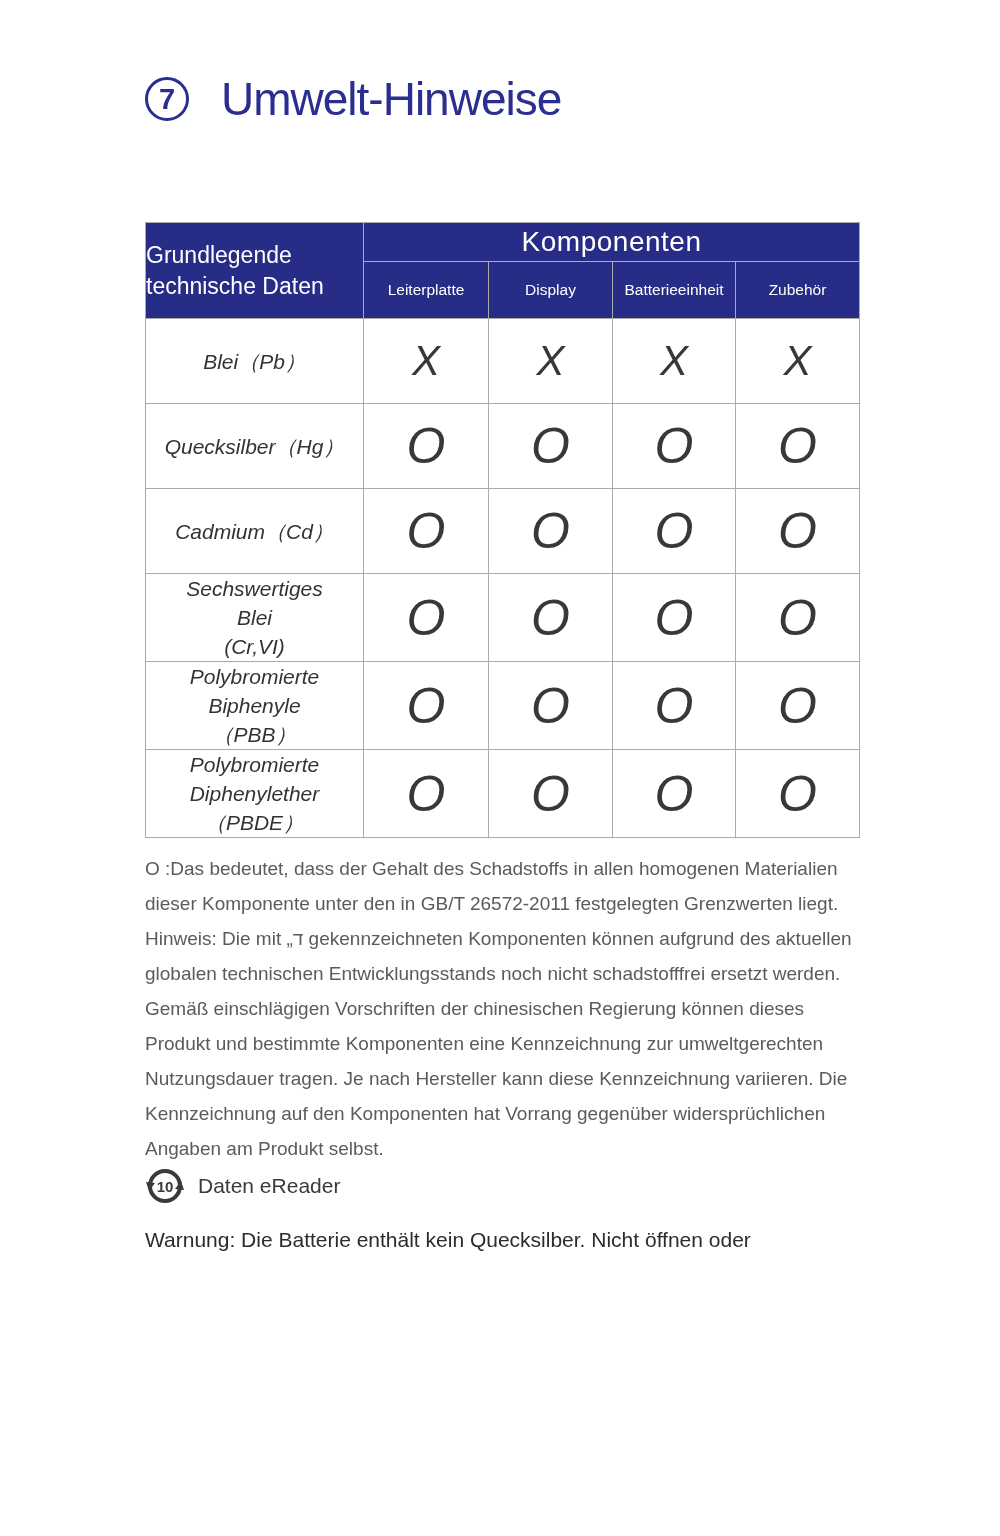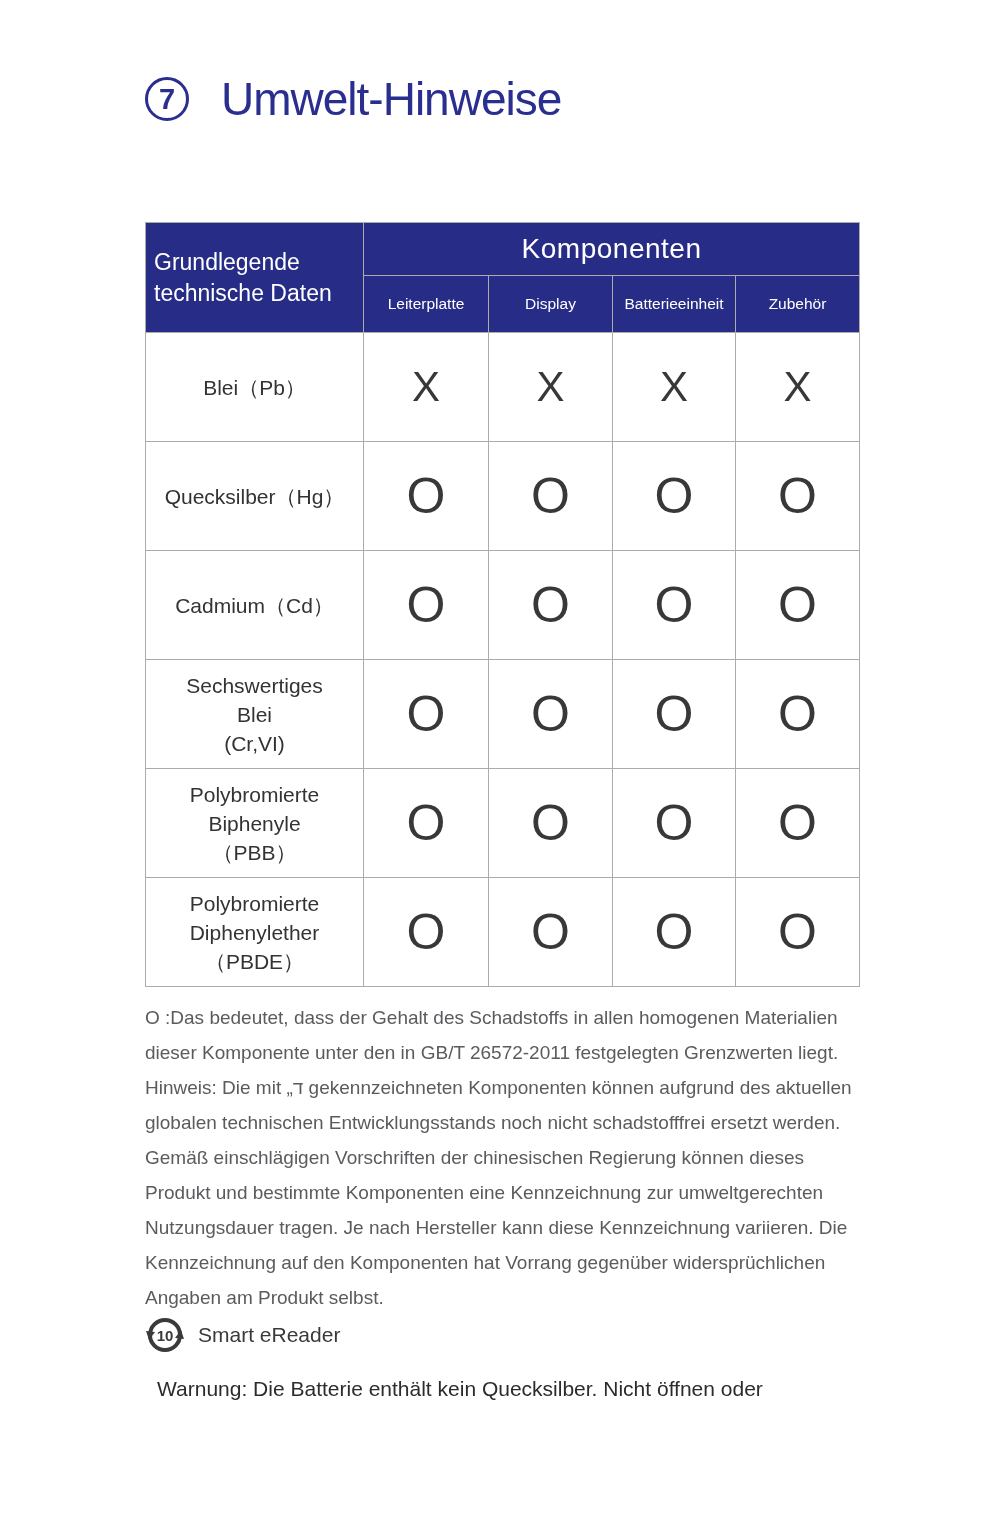--- a/index.html
+++ b/index.html
@@ -27,46 +27,46 @@
   }
   .num-badge{
     width:44px;height:44px;border:3px solid var(--title);border-radius:50%;
     display:inline-flex;align-items:center;justify-content:center;
     font-size:29px;font-weight:700;margin-right:3px;flex:0 0 auto;
   }
   .title-text{font-size:46px;font-weight:400;letter-spacing:-1px;margin-left:29px;}
 
   
   table.specs{border-collapse:collapse;table-layout:fixed;width:714px;margin-top:94px;}
-  table.specs th,table.specs td{border:1.5px solid var(--border);padding:8px;}
+  table.specs th,table.specs td{border:1.5px solid var(--border);padding:0;}
   thead th{background:var(--brand);color:#ffffff;font-weight:400;}
   th.corner{
     width:218px;text-align:left;vertical-align:middle;
     padding-left:8px;font-size:23px;line-height:31px;white-space:pre-line;
   }
-  th.group{height:53px;font-size:28px;letter-spacing:0.5px;}
+  th.group{height:39px;font-size:28px;letter-spacing:0.5px;}
   th.colhead{height:57px;font-size:15.5px;vertical-align:middle;}
-  tbody td{height:109px;text-align:center;vertical-align:middle;background:#ffffff;}
+  tbody td{height:85px;text-align:center;vertical-align:middle;background:#ffffff;font-style:italic;}
   td.row-label{font-size:21px;color:var(--ink);white-space:pre-line;line-height:29px;}
   .sym{color:var(--sym);font-weight:400;display:inline-block;}
   .sym-x{font-size:42px;}
   .sym-o{font-size:50px;}
 
   
   .notes{margin-top:13px;width:712px;color:var(--gray);font-size:19px;line-height:35px;}
   .notes p{margin:0;}
 
   
   .product-line{display:flex;align-items:center;gap:13px;}
   .efup-icon{width:40px;height:40px;flex:0 0 auto;}
   .product-name{font-size:21px;color:#3A3A3C;}
 
   
   .warning{margin-top:22px;color:var(--dark);font-size:21px;}
-  .warning .w-line{margin:0 0 30px 12px;}
+  .warning .w-line{margin:0 0 30px 0;}
 </style>
 </head>
 <body>
 
 <div class="content">
 
   <h1 class="page-title">
     <span class="num-badge">7</span>
     <span class="title-text">Umwelt-Hinweise</span>
   </h1>
@@ -149,20 +149,20 @@
     <p>Hinweis: Die mit „ד gekennzeichneten Komponenten können aufgrund des aktuellen globalen technischen Entwicklungsstands noch nicht schadstofffrei ersetzt werden. Gemäß einschlägigen Vorschriften der chinesischen Regierung können dieses Produkt und bestimmte Komponenten eine Kennzeichnung zur umweltgerechten Nutzungsdauer tragen. Je nach Hersteller kann diese Kennzeichnung variieren. Die Kennzeichnung auf den Komponenten hat Vorrang gegenüber widersprüchlichen Angaben am Produkt selbst.</p>
   </div>
 
   <div class="product-line">
     <svg class="efup-icon" viewBox="0 0 40 40" aria-hidden="true">
       <circle cx="20" cy="20" r="15" fill="none" stroke="#3A3A3C" stroke-width="4"></circle>
       <polygon points="1,16 10,17 4,25" fill="#3A3A3C"></polygon>
       <polygon points="39,24 30,23 36,15" fill="#3A3A3C"></polygon>
       <text x="20" y="25.5" text-anchor="middle" font-size="15" font-weight="700" font-family="Liberation Sans, DejaVu Sans, sans-serif" fill="#3A3A3C">10</text>
     </svg>
-    <span class="product-name">Smart eReader</span>
+    <span class="product-name">Daten eReader</span>
   </div>
 
   <div class="warning">
     <p class="w-line">Warnung: Die Batterie enthält kein Quecksilber. Nicht öffnen oder</p>
   </div>
 
 </div>
 
 </body></html>

